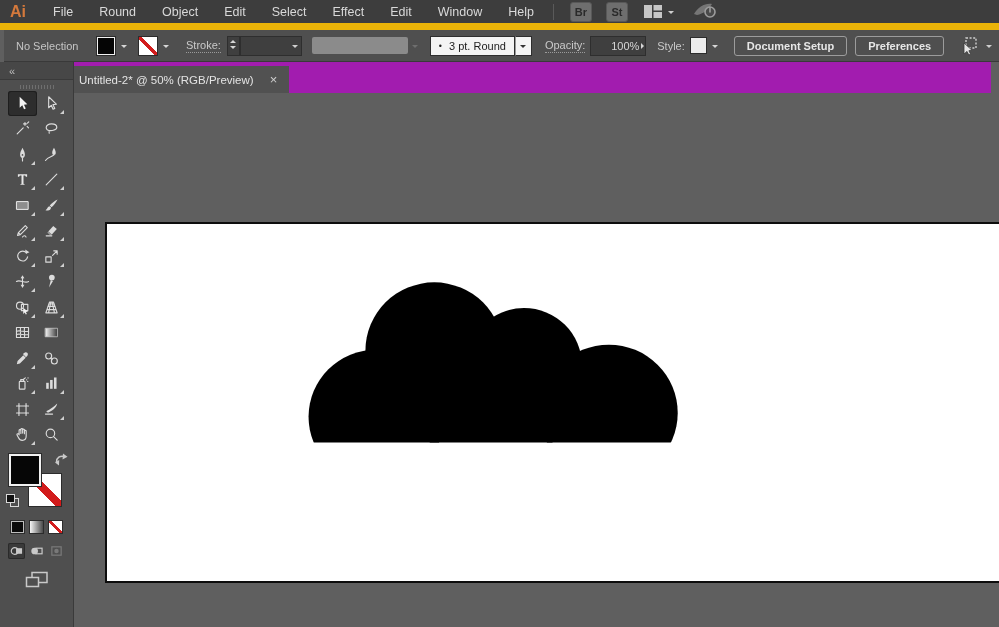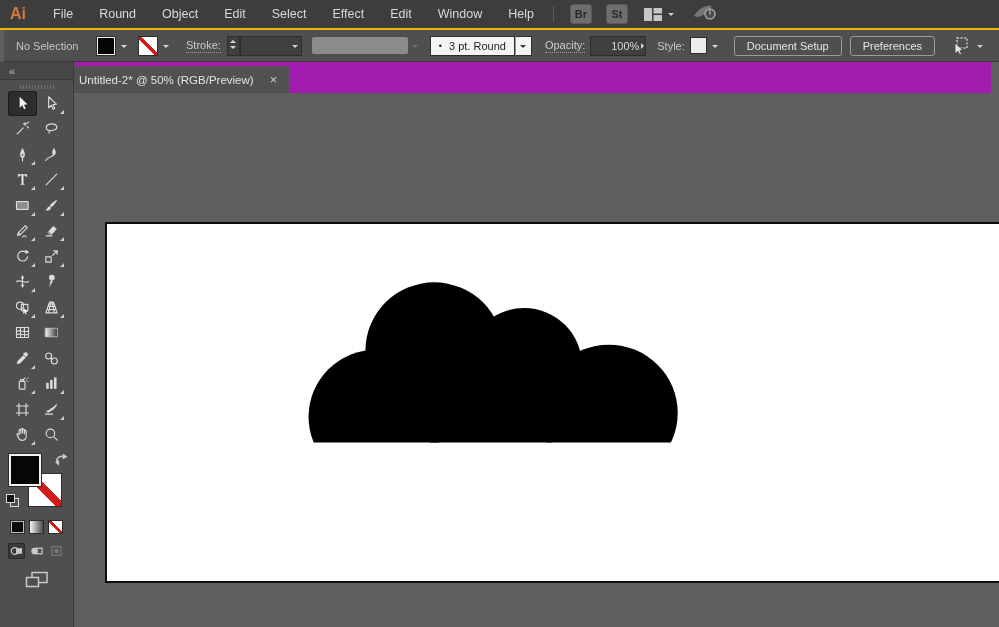--- a/index.html
+++ b/index.html
@@ -1,21 +1,21 @@
 <!DOCTYPE html>
 <html><head>
 <meta charset="utf-8">
 <style>
   html,body{margin:0;padding:0;background:#2b2b2b;}
   *{box-sizing:border-box;font-family:"Liberation Sans",sans-serif;}
   .app{position:relative;width:999px;height:627px;overflow:hidden;background:#5f5f5f;color:#d6d6d6;
        -webkit-user-select:none;user-select:none;}
   
   .menubar{position:absolute;left:0;top:0;width:999px;height:30px;background:#3d3d3d;
-           display:flex;align-items:center;border-bottom:2px solid #eab308;}
+           display:flex;align-items:center;border-bottom:7px solid #eab308;}
   .logo{font-size:16px;font-weight:bold;padding:0 14px 0 10px;letter-spacing:0;}
   .mitems{display:flex;align-items:center;height:100%;}
   .mitem{padding:0 13px;font-size:12.5px;color:#d9d9d9;line-height:30px;cursor:default;}
   .mdivider{width:1px;height:16px;background:#5a5a5a;margin:0 8px 0 6px;}
   .appbtn{width:22px;height:20px;background:#6e6e6e;border:1px solid #585858;border-radius:3px;
           color:#2a2a2a;font-size:11px;font-weight:bold;display:flex;align-items:center;justify-content:center;margin-left:8px;}
   .wsicon{margin-left:16px;display:flex;align-items:center;}
   .chev{display:inline-block;width:0;height:0;border:3.5px solid transparent;border-top-color:#cfcfcf;margin-left:6px;transform:translateY(2px);}
   .gpu{margin-left:18px;opacity:.75;}
   
@@ -43,21 +43,21 @@
             padding:0 8px;gap:7px;margin-left:12px;flex:none;}
   .dd-white .bullet{font-size:9px;}
   .chbtn-white{width:17px;height:20px;background:#f4f4f4;border:1px solid #2e2e2e;border-left:1px solid #9a9a9a;
                display:flex;align-items:center;justify-content:center;flex:none;}
   .chbtn-white i{width:0;height:0;border:3.5px solid transparent;border-top-color:#333;transform:translateY(2px);}
   .opfield{width:56px;height:20px;background:#3f3f3f;border:1px solid #2e2e2e;display:flex;align-items:center;
            justify-content:space-between;padding:0 20px;margin-left:5px;color:#d6d6d6;flex:none;}
   .rarrow{width:0;height:0;border:3.5px solid transparent;border-left-color:#d6d6d6;transform:translateX(2px);}
   .stylesw{width:17px;height:17px;background:#ececec;border:1px solid #2c2c2c;margin-left:5px;flex:none;}
   .cbtn{height:20px;border:1px solid #9c9c9c;border-radius:3px;background:transparent;color:#e6e6e6;
-        font-size:11px;font-weight:normal;padding:0 12px;display:flex;align-items:center;flex:none;}
+        font-size:11px;font-weight:bold;padding:0 12px;display:flex;align-items:center;flex:none;}
   .selsim{display:flex;align-items:center;margin-left:14px;}
   
   .tabbar{position:absolute;left:66px;top:62px;width:925px;height:31px;background:#a21caf;}
   .tab{position:absolute;left:1px;top:4px;height:27px;background:#515151;display:flex;align-items:center;
        padding:0 12px;gap:16px;font-size:11.5px;color:#e3e3e3;}
   .tabclose{color:#cfcfcf;font-size:13px;line-height:1;}
   
   .toolpanel{position:absolute;left:0;top:62px;width:74px;height:565px;background:#4f4f4f;border-right:1px solid #3a3a3a;}
   .phead{height:18px;background:#474747;border-bottom:1px solid #3a3a3a;color:#bdbdbd;font-size:11px;
          display:flex;align-items:center;padding-left:9px;}

